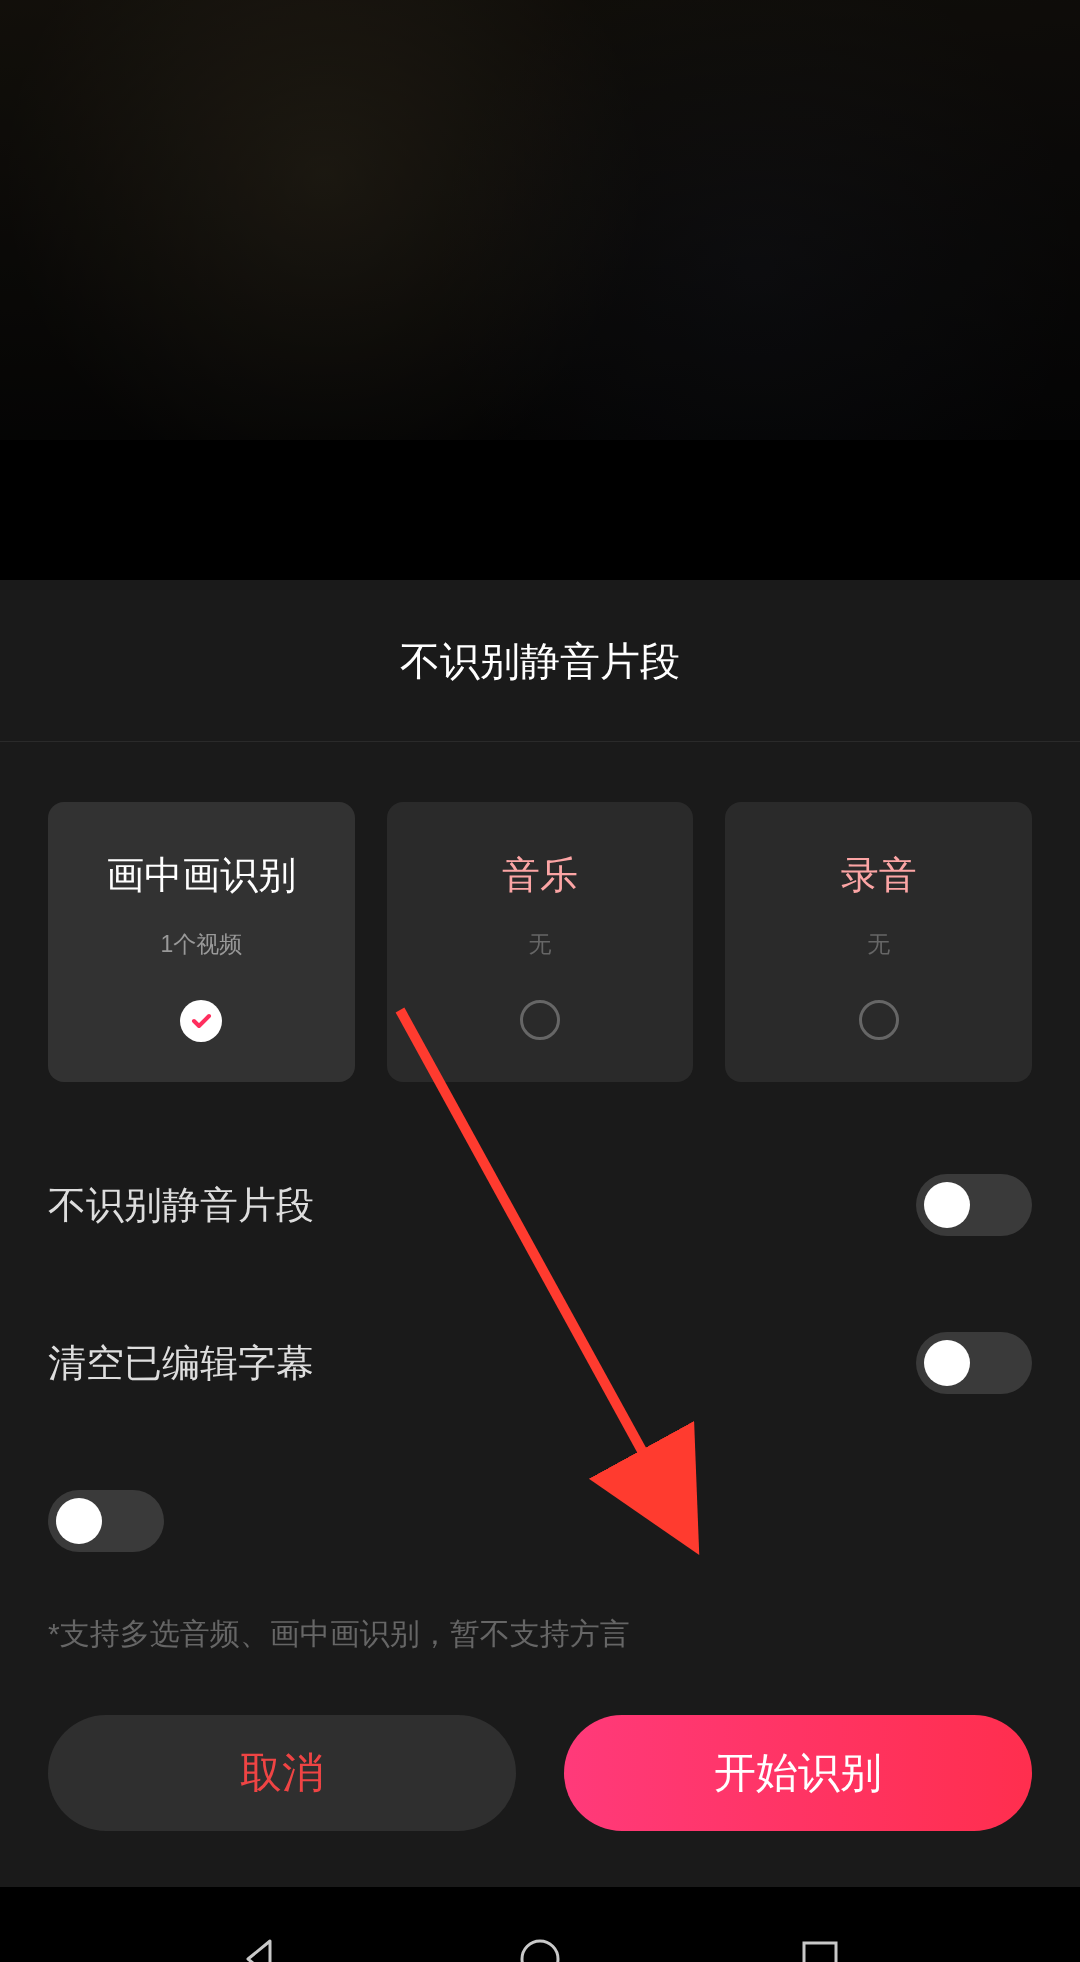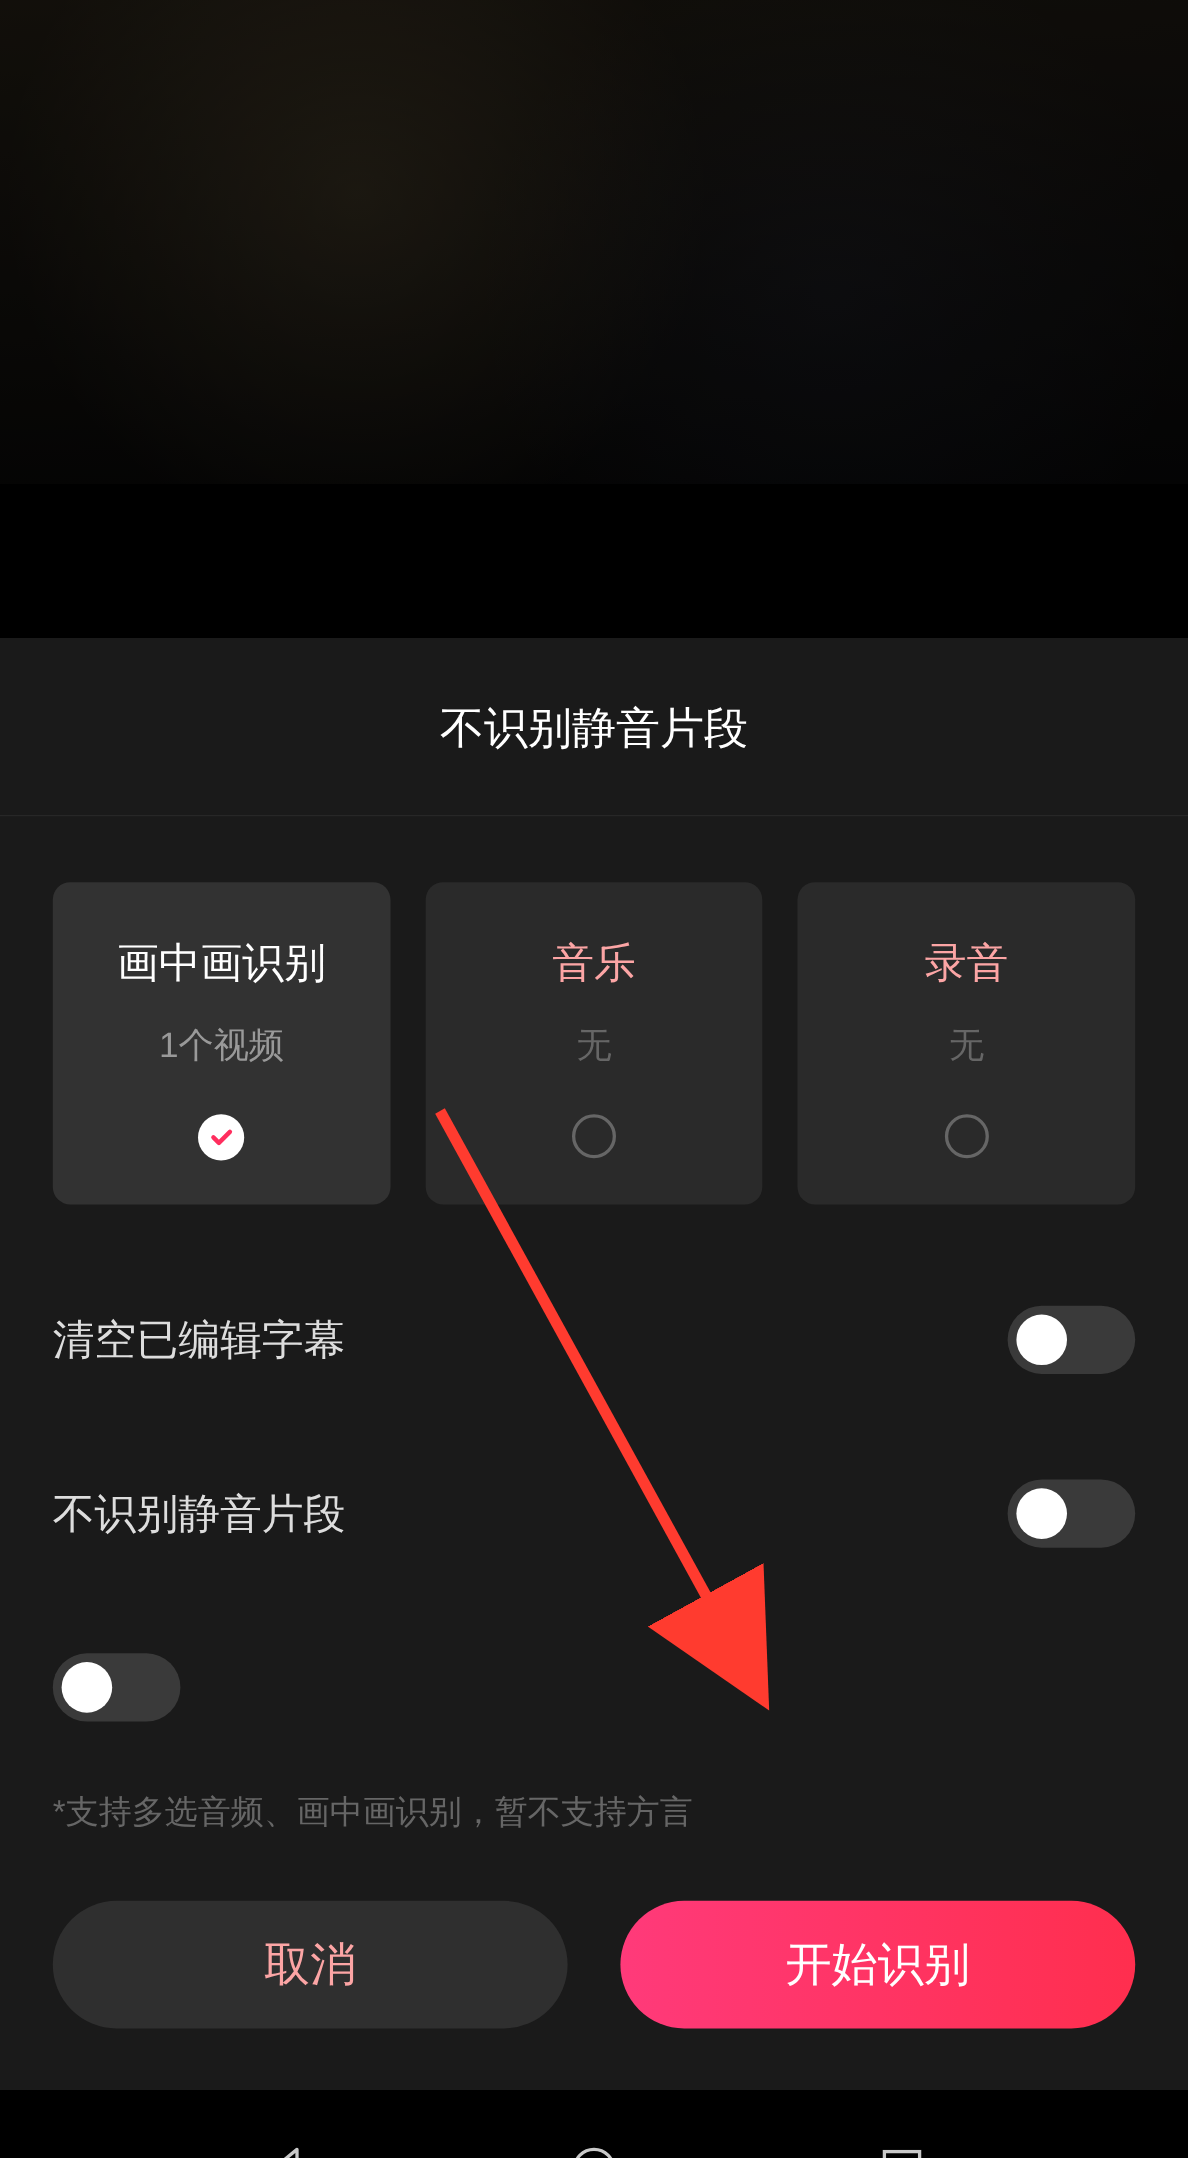--- a/index.html
+++ b/index.html
@@ -57,21 +57,21 @@
       background: #2a2a2a;
       border-radius: 16px;
       display: flex;
       flex-direction: column;
       align-items: center;
       padding: 48px 0 40px;
     }
     .source-card.selected { background: #323232; }
     .source-title { font-size: 38px; color: #fca5a5; margin-bottom: 28px; font-weight: 400; }
     .source-card.selected .source-title { color: #fff; }
-    .source-sub { font-size: 32px; color: #666; margin-bottom: 40px; }
+    .source-sub { font-size: 23px; color: #666; margin-bottom: 40px; }
     .source-card.selected .source-sub { color: #999; }
     .radio-empty {
       width: 40px; height: 40px;
       border: 3px solid #666;
       border-radius: 50%;
     }
     .radio-checked {
       width: 42px; height: 42px;
       background: #fff;
       border-radius: 50%;
@@ -114,21 +114,21 @@
     .btn {
       flex: 1;
       height: 116px;
       border-radius: 60px;
       display: flex;
       align-items: center;
       justify-content: center;
       font-size: 42px;
       font-weight: 500;
     }
-    .btn-cancel { background: #2f2f2f; color: #fca5a5; }
+    .btn-cancel { background: #2f2f2f; color: #ef4444; }
     .btn-primary {
       background: linear-gradient(90deg, #ff3a7a 0%, #ff2e4e 100%);
       color: #fff;
     }
     .navbar {
       width: 100%;
       height: 144px;
       background: #000;
       display: flex;
       align-items: center;
@@ -175,28 +175,28 @@
       <div class="source-title">录音</div>
       <div class="source-sub">无</div>
       <div class="radio-empty"></div>
     </div>
 
   </div>
 
   <div class="option-list">
 
     <div class="option-row">
-      <div class="option-label">清空已编辑字幕</div>
+      <div class="option-label">不识别静音片段</div>
       <div class="toggle">
           <div class="toggle-knob"></div>
         </div>
     </div>
 
     <div class="option-row">
-      <div class="option-label">不识别静音片段</div>
+      <div class="option-label">清空已编辑字幕</div>
       <div class="toggle">
           <div class="toggle-knob"></div>
         </div>
     </div>
 
     <div class="option-row">
       <div class="toggle">
           <div class="toggle-knob"></div>
         </div>
     </div>

